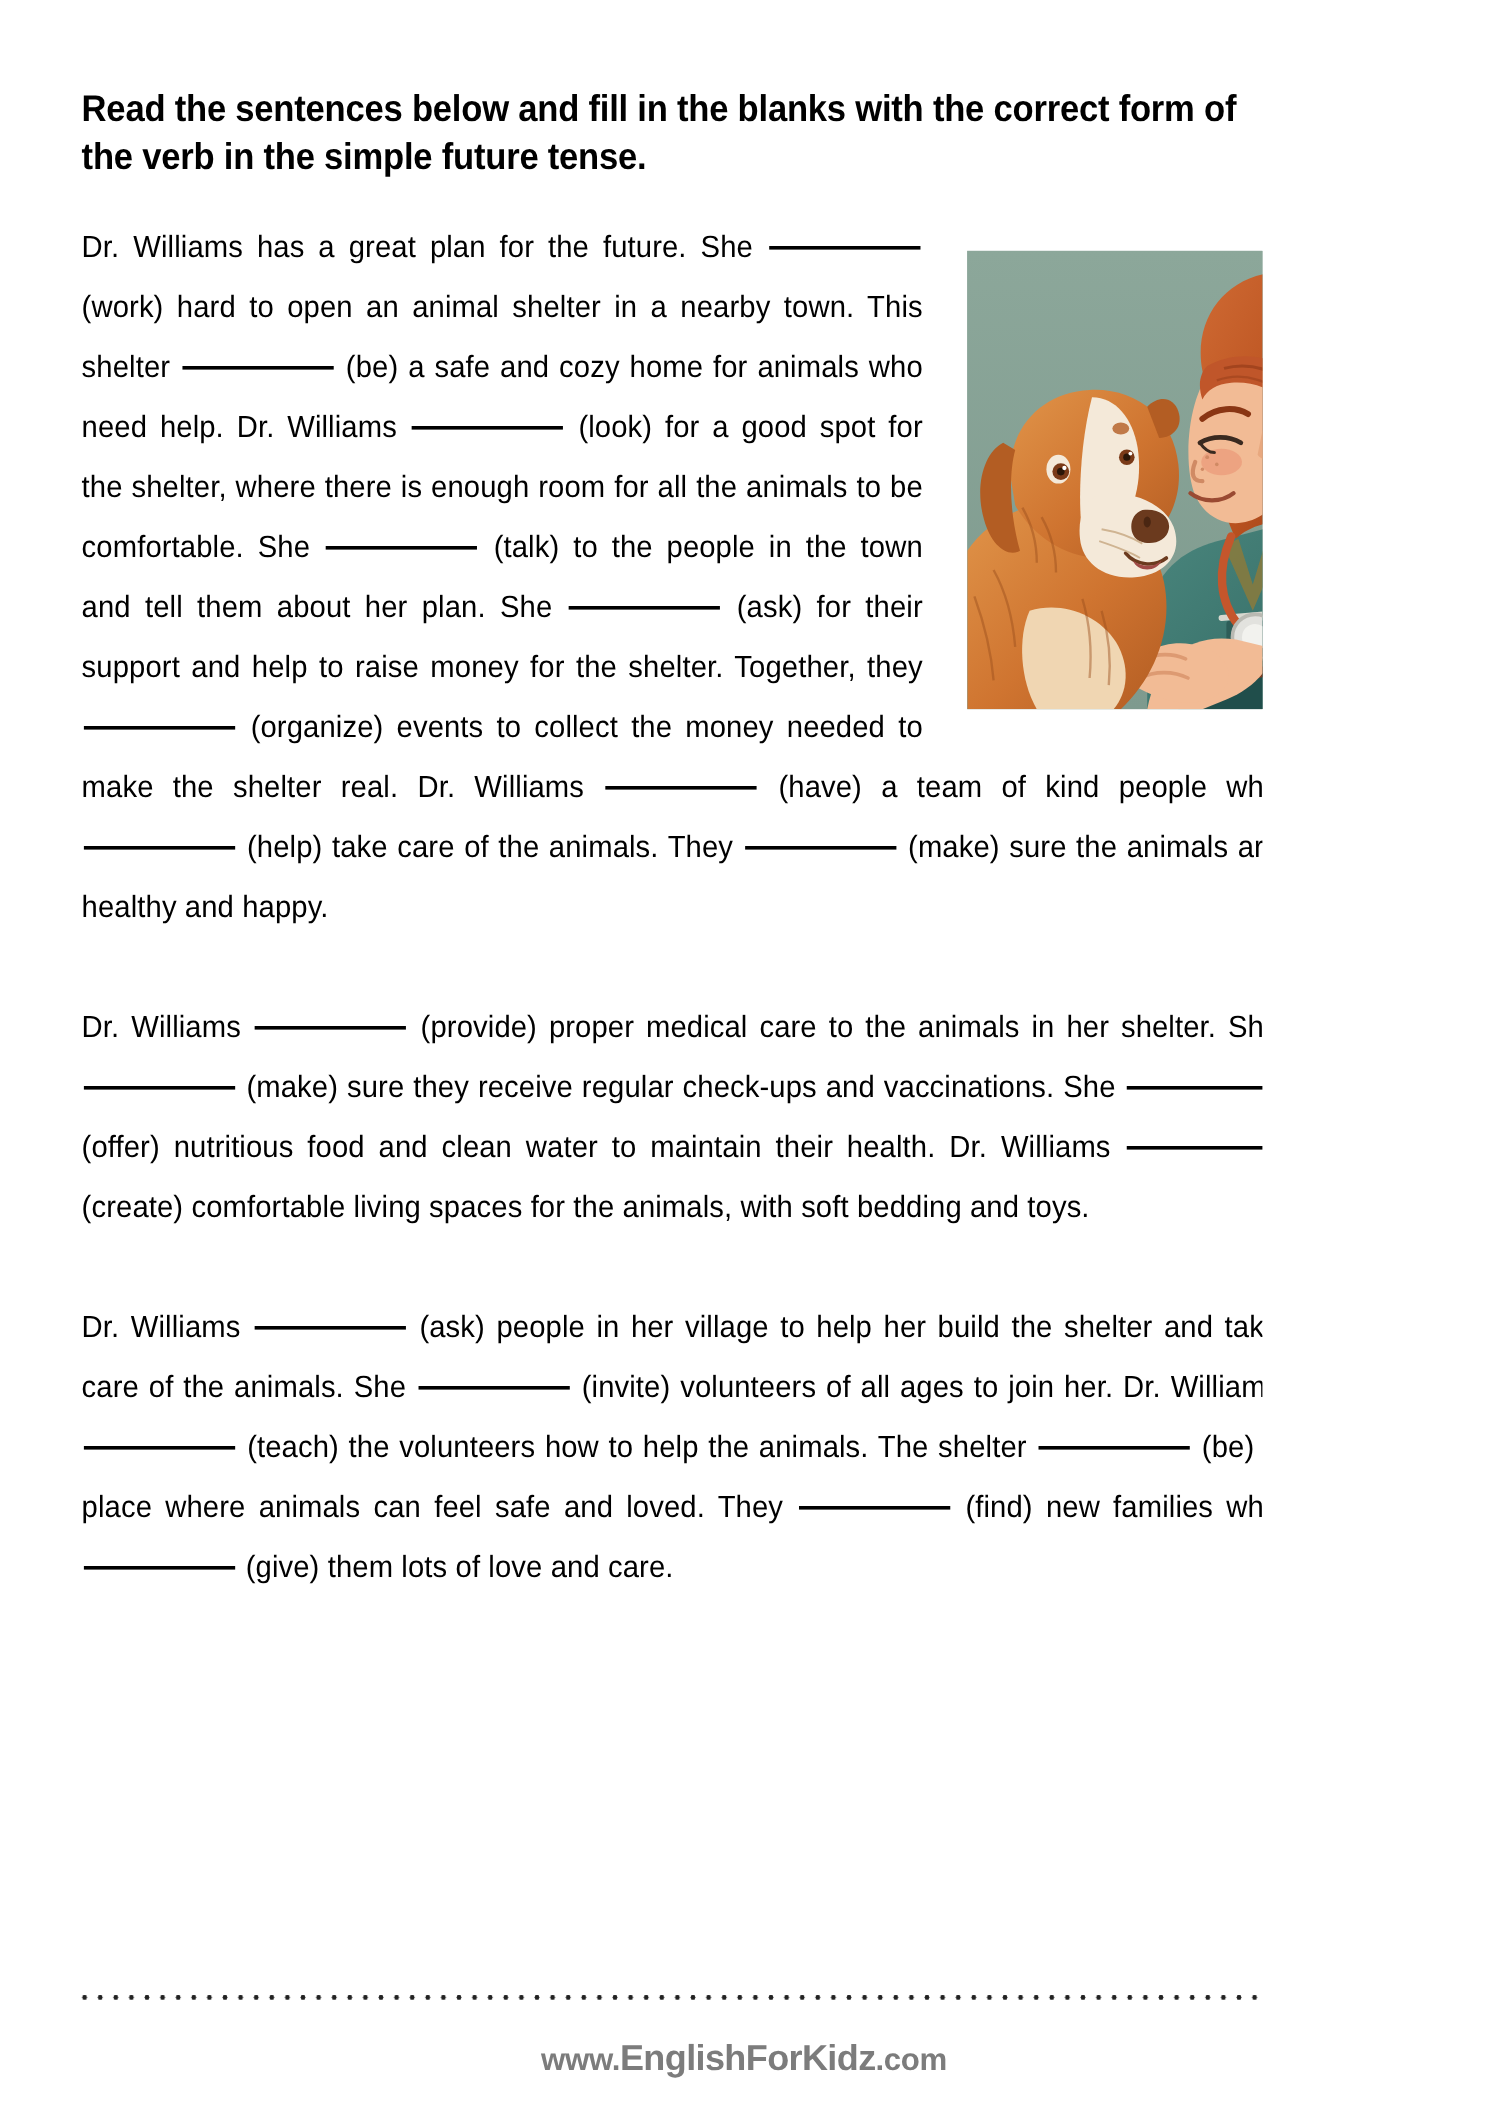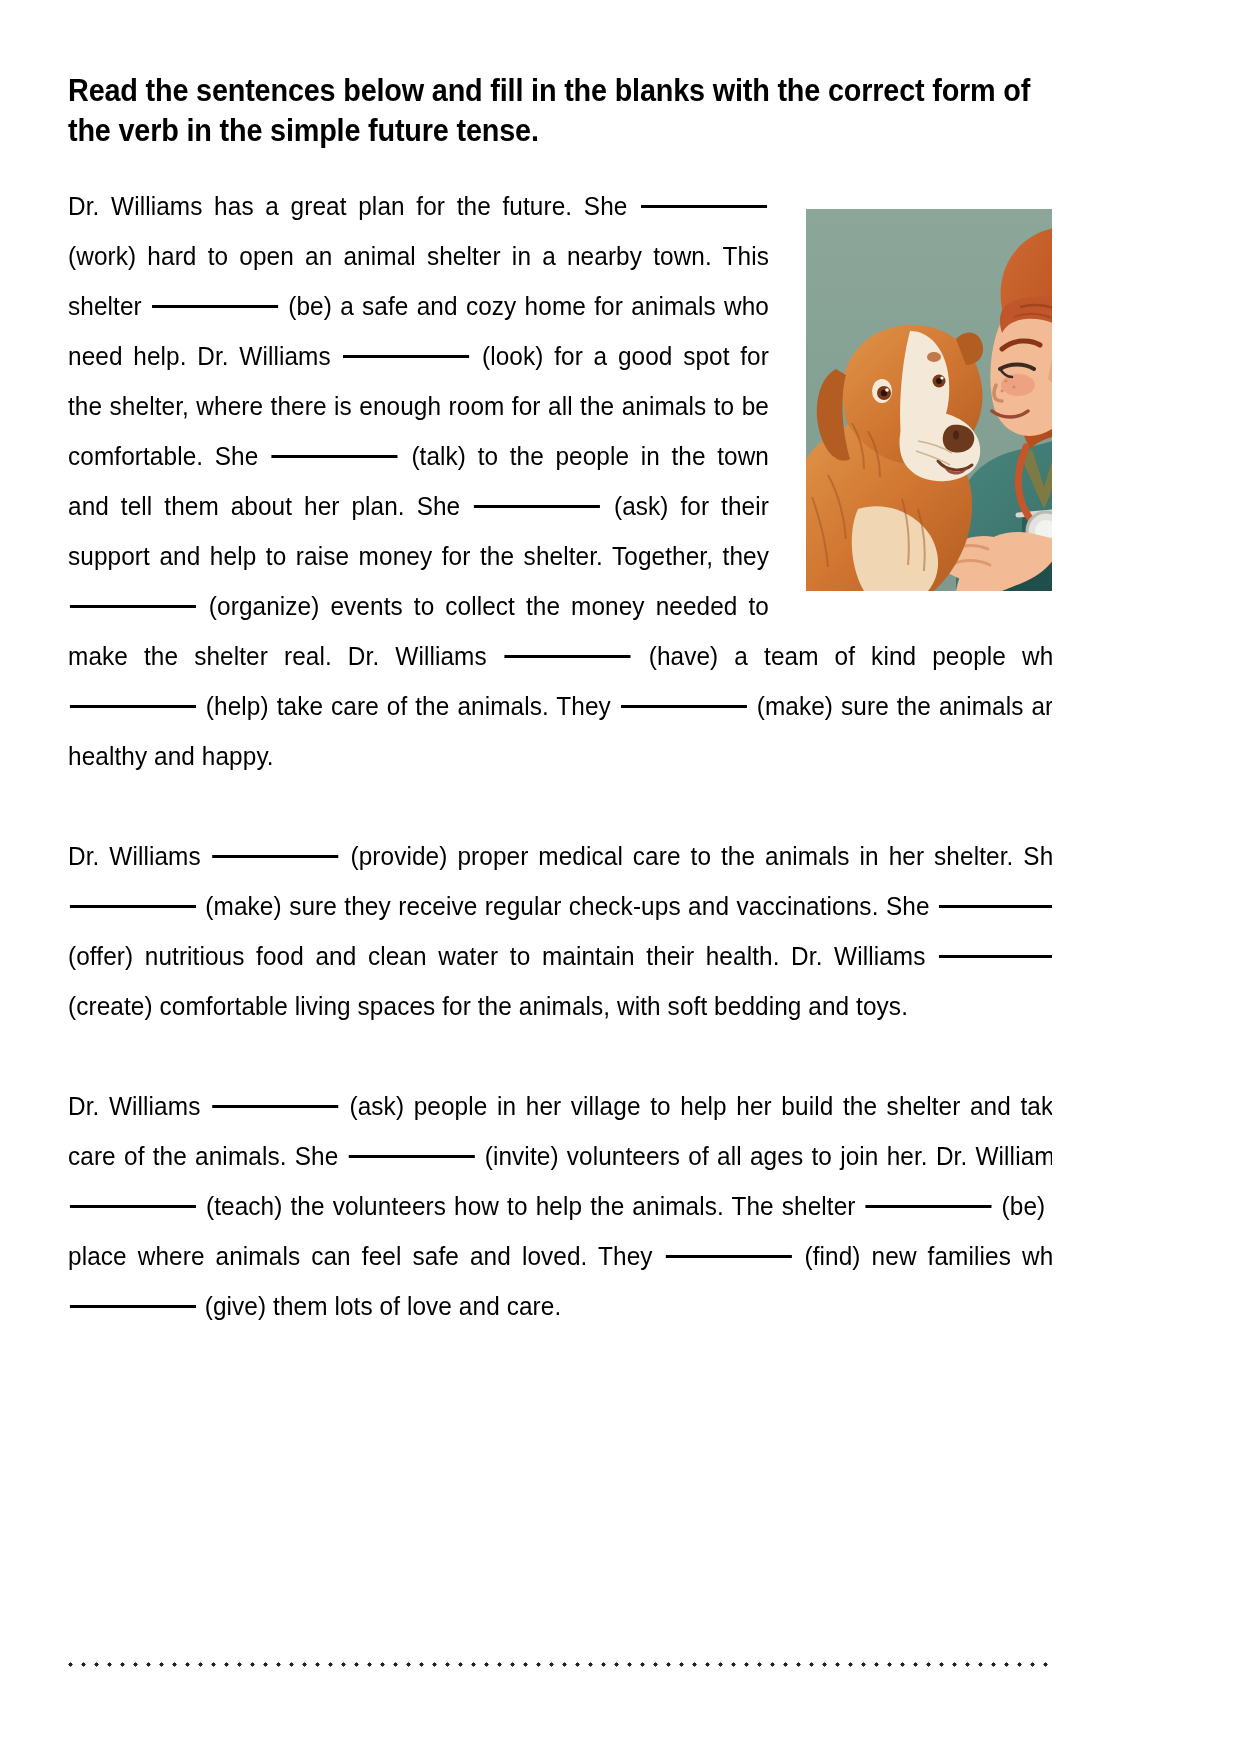--- a/index.html
+++ b/index.html
@@ -250,14 +250,17 @@
   <div class="body-wrap">
     <div class="float-spacer"></div>
     <p class="para">Dr. Williams has a great plan for the future. She <span class="blank">&nbsp;</span> (work) hard to open an animal shelter in a nearby town. This shelter <span class="blank">&nbsp;</span> (be) a safe and cozy home for animals who need help. Dr. Williams <span class="blank">&nbsp;</span> (look) for a good spot for the shelter, where there is enough room for all the animals to be comfortable. She <span class="blank">&nbsp;</span> (talk) to the people in the town and tell them about her plan. She <span class="blank">&nbsp;</span> (ask) for their support and help to raise money for the shelter. Together, they <span class="blank">&nbsp;</span> (organize) events to collect the money needed to make the shelter real. Dr. Williams <span class="blank">&nbsp;</span> (have) a team of kind people who <span class="blank">&nbsp;</span> (help) take care of the animals. They <span class="blank">&nbsp;</span> (make) sure the animals are healthy and happy.</p>
     <div class="para-gap"></div>
     <p class="para">Dr. Williams <span class="blank">&nbsp;</span> (provide) proper medical care to the animals in her shelter. She <span class="blank">&nbsp;</span> (make) sure they receive regular check-ups and vaccinations. She <span class="blank">&nbsp;</span> (offer) nutritious food and clean water to maintain their health. Dr. Williams <span class="blank">&nbsp;</span> (create) comfortable living spaces for the animals, with soft bedding and toys.</p>
     <div class="para-gap"></div>
     <p class="para">Dr. Williams <span class="blank">&nbsp;</span> (ask) people in her village to help her build the shelter and take care of the animals. She <span class="blank">&nbsp;</span> (invite) volunteers of all ages to join her. Dr. Williams <span class="blank">&nbsp;</span> (teach) the volunteers how to help the animals.  The shelter <span class="blank">&nbsp;</span> (be) a place where animals can feel safe and loved. They <span class="blank">&nbsp;</span> (find) new families who <span class="blank">&nbsp;</span> (give) them lots of love and care.</p>
   </div>
 
   <div class="dots"></div>
+  <div class="footer-url">
+    <span class="www">www.</span><span class="dom">EnglishForKidz</span><span class="tld">.com</span>
+  </div>
 
 </div>
 
 </body></html>

